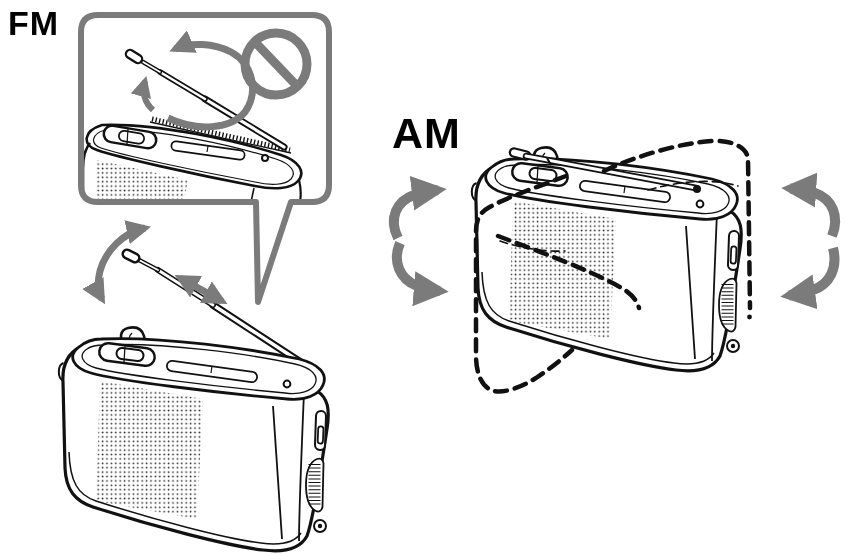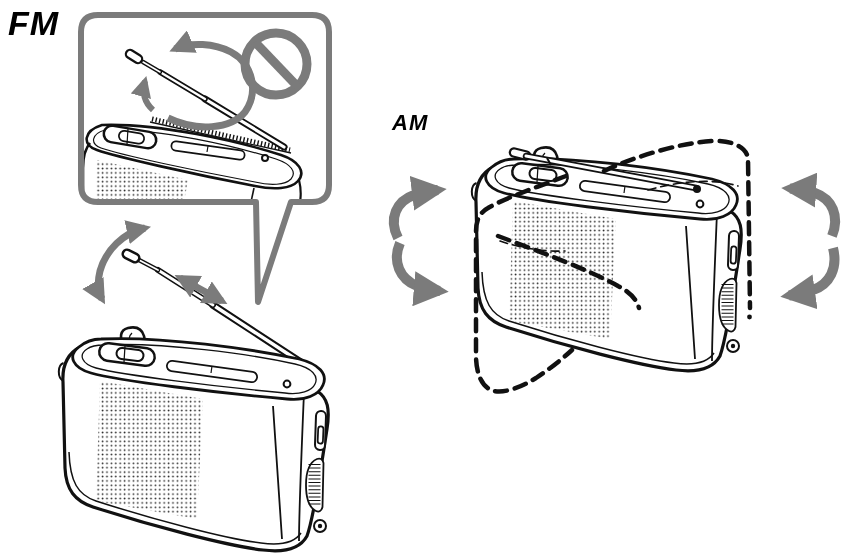--- a/index.html
+++ b/index.html
@@ -1,19 +1,19 @@
 <!DOCTYPE html>
 <html><head>
 <meta charset="utf-8">
 <style>
   html,body{margin:0;padding:0;background:#fff;}
   body{width:850px;height:555px;position:relative;font-family:"Liberation Sans",sans-serif;overflow:hidden;}
   .band-label{position:absolute;font-weight:700;color:#000;line-height:1;letter-spacing:1px;}
-  #fm-label{left:8px;top:6px;font-size:34px;font-style:italic;}
-  #am-label{left:392px;top:112px;font-size:22px;font-style:italic;}
+  #fm-label{left:8px;top:6px;font-size:34px;}
+  #am-label{left:392px;top:112px;font-size:43px;}
   svg{position:absolute;left:0;top:0;}
   .ln{stroke:#111;fill:none;}
   .gr{stroke:#7b7b7b;fill:none;}
 </style>
 </head>
 <body>
 
 <svg width="850" height="555" viewBox="0 0 850 555">
   <defs>
     <pattern id="dots" width="4.4" height="4.4" patternUnits="userSpaceOnUse">

